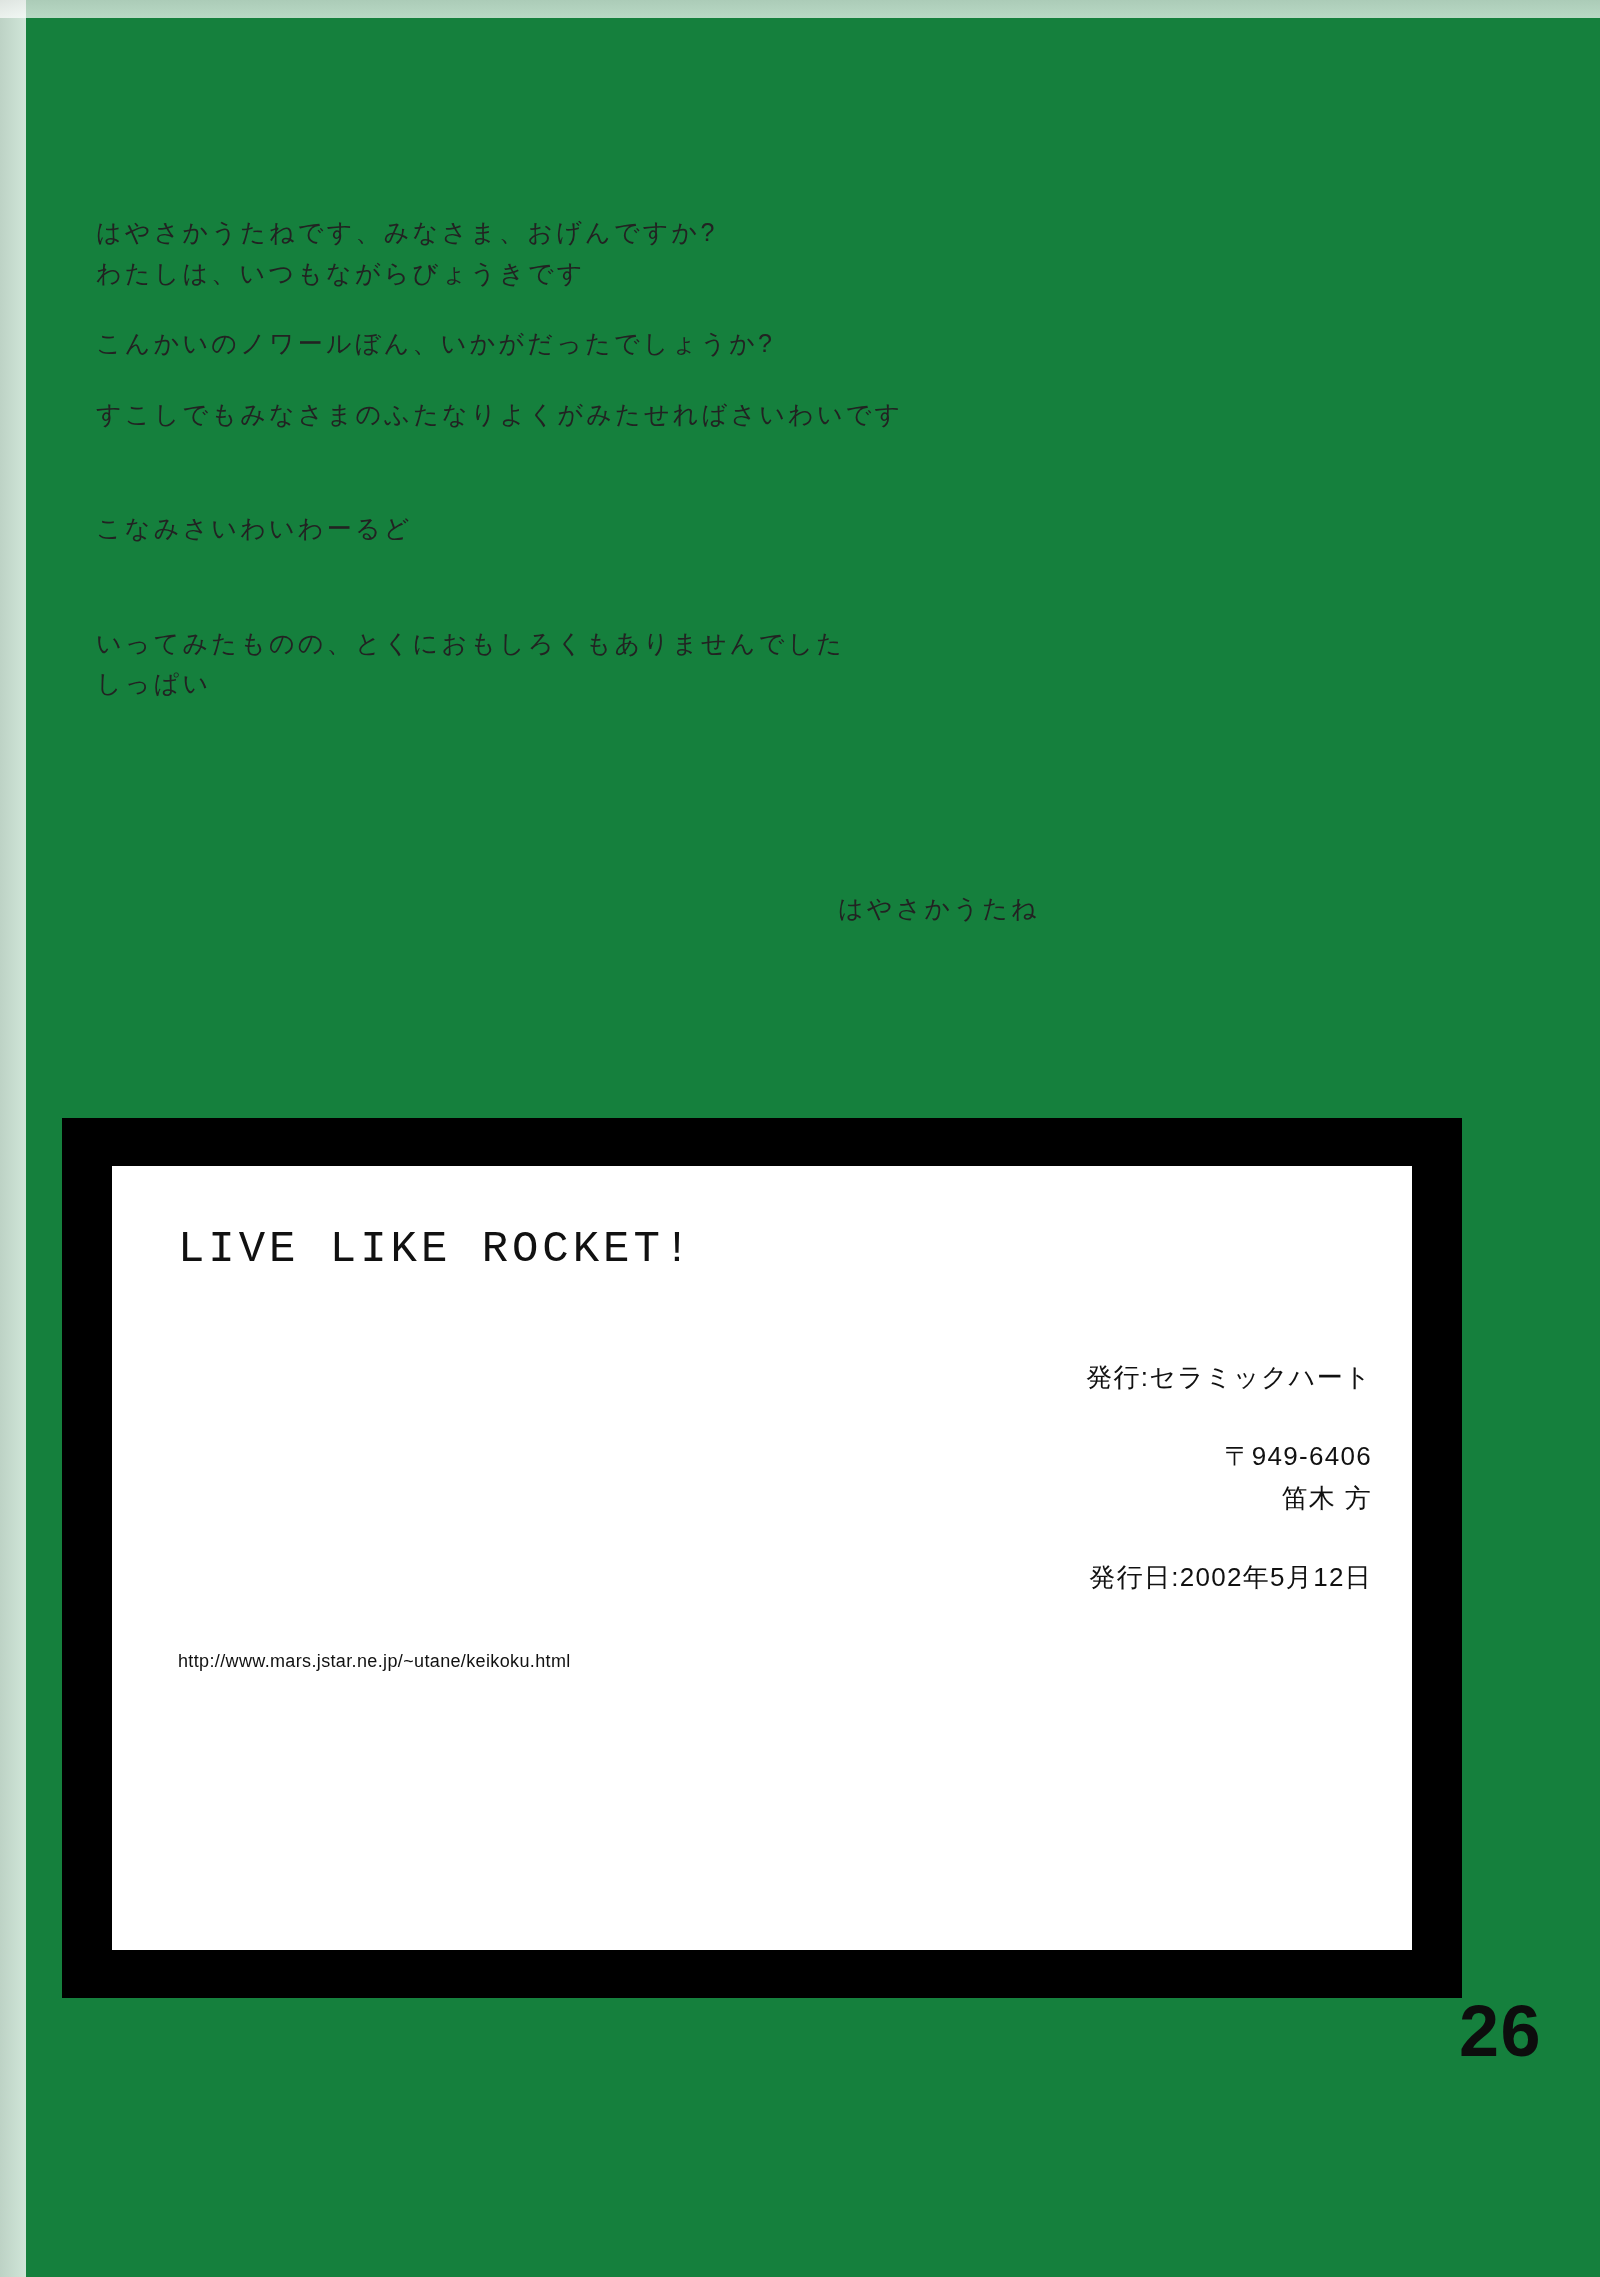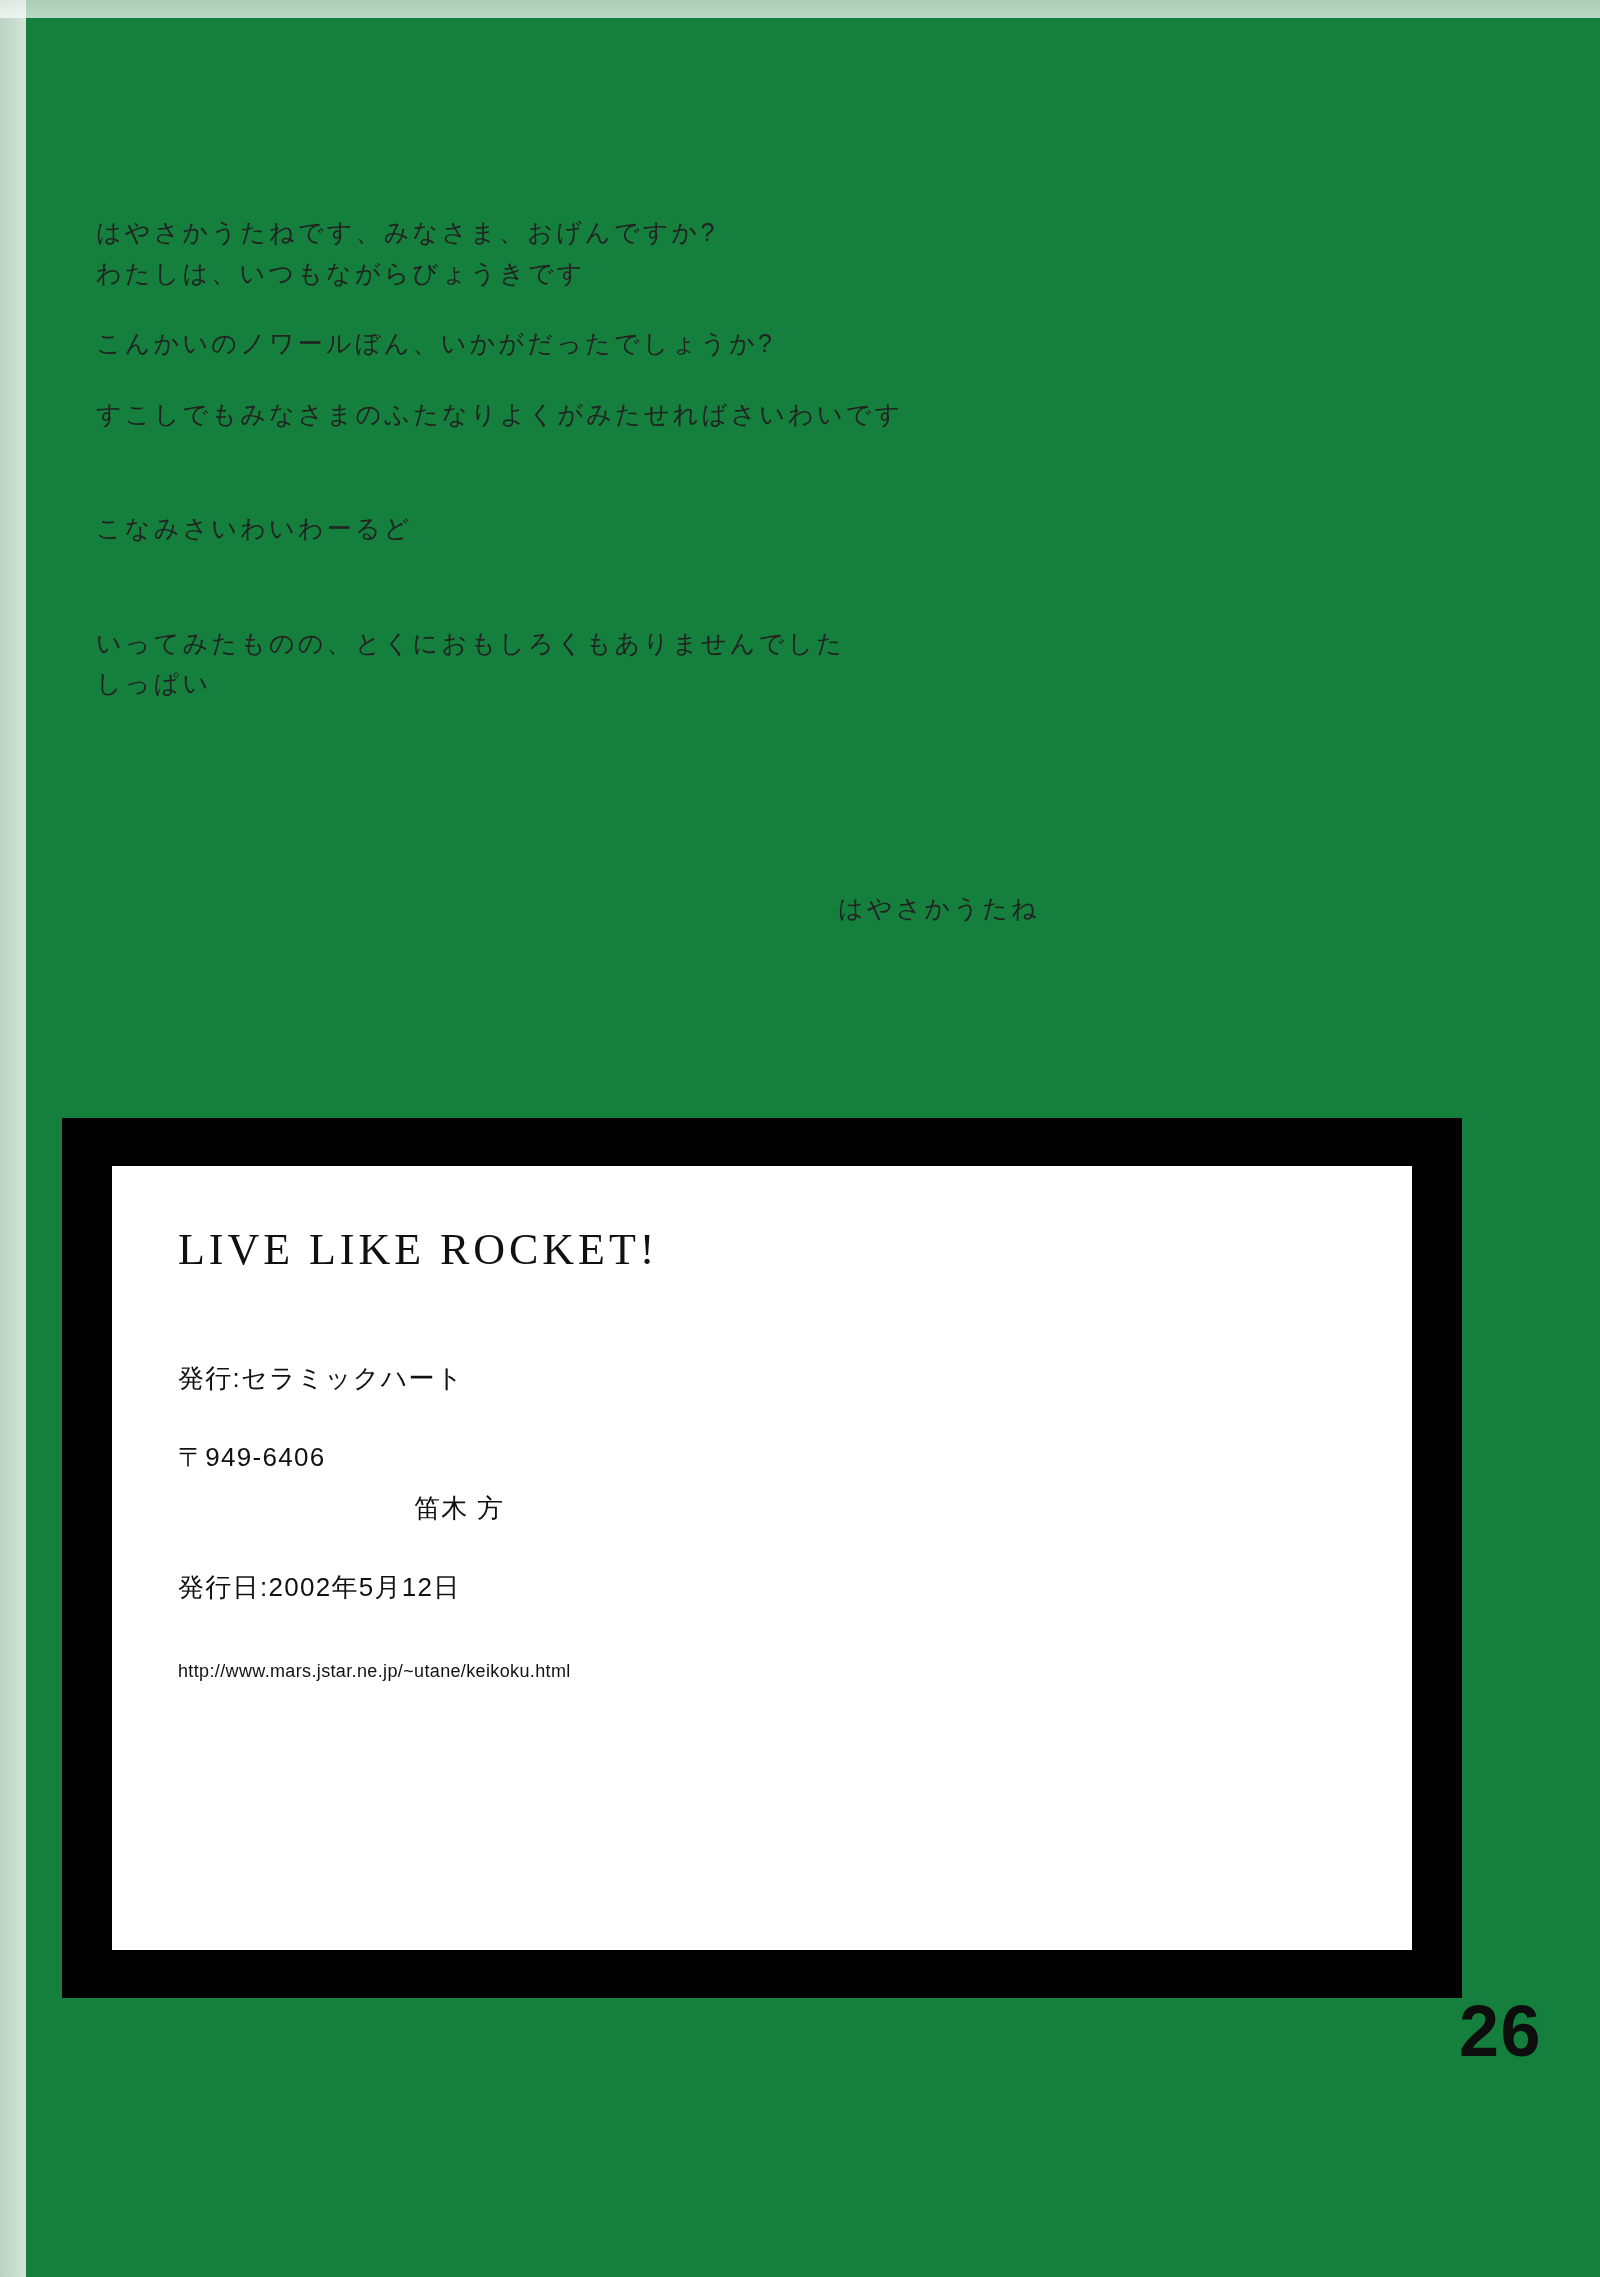--- a/index.html
+++ b/index.html
@@ -87,28 +87,29 @@
     left: 66px;
     top: 58px;
     right: 40px;
   }
   .colophon-title {
     font-size: 44px;
     letter-spacing: 0.09em;
     color: #111;
     font-weight: 400;
     margin: 0 0 86px 0;
-    font-family: Liberation Serif, serif;
+    font-family: Liberation Mono, monospace;
   }
   .col-row {
     font-size: 26px;
     letter-spacing: 0.05em;
     color: #111;
-    margin: 16px 0 44px 0;
+    margin: 7px 0 44px 0;
     white-space: pre;
+    text-align: right;
   }
   .col-row.addr1 { margin-bottom: 6px; }
   .col-row.addr2 { margin-bottom: 6px; padding-left: 36px; }
   .col-row.addr3 { margin-bottom: 44px; padding-left: 236px; }
   .col-url {
     font-size: 18px;
     letter-spacing: 0.02em;
     color: #111;
     margin: 56px 0 0 0;
     white-space: pre;

